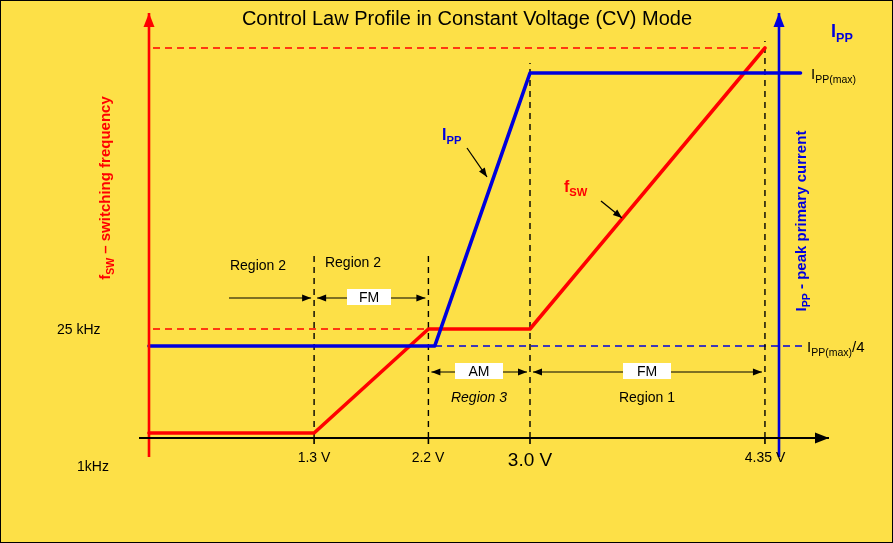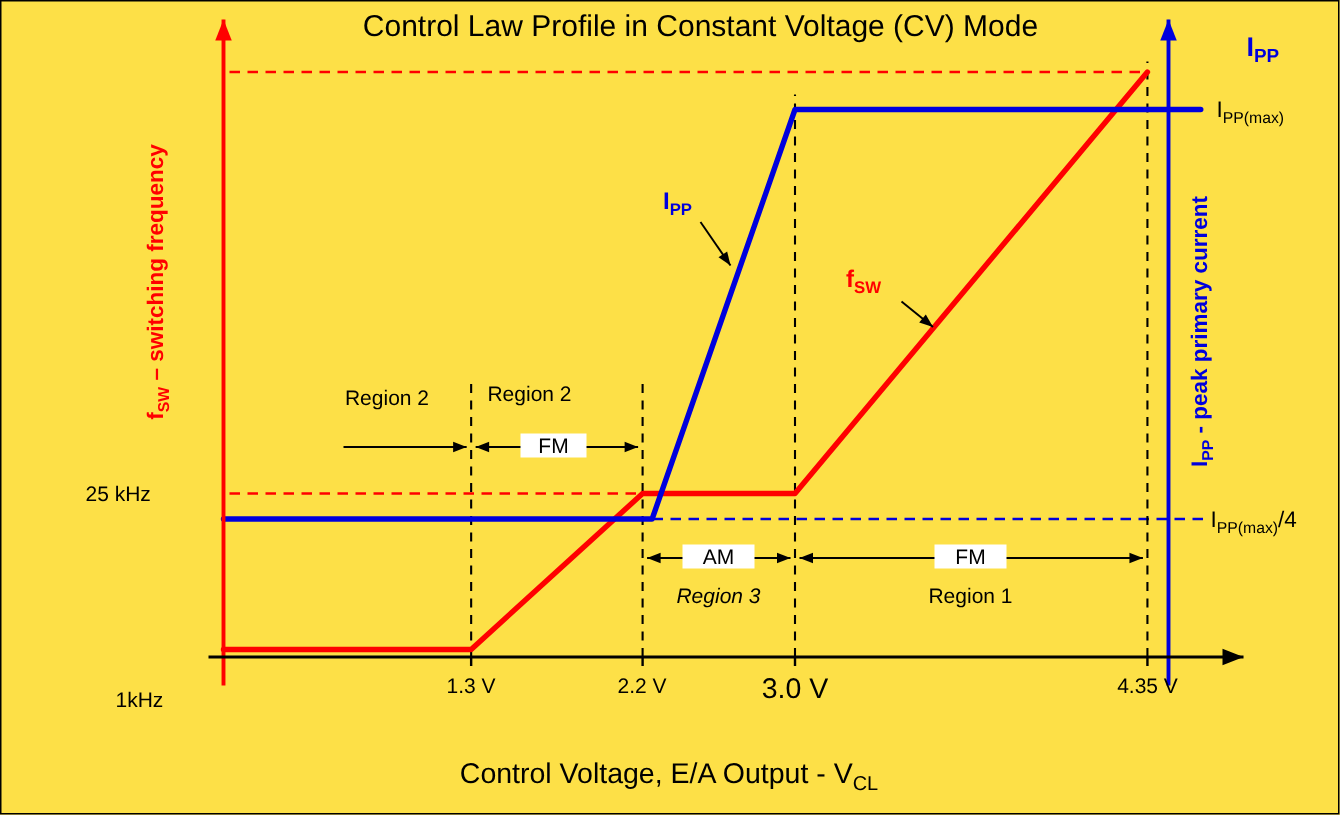--- a/index.html
+++ b/index.html
@@ -51,21 +51,20 @@
       <line x1="532" y1="371" x2="760.9499999999999" y2="371" stroke="#000000" stroke-width="1.2"></line>
       <polygon points="760.9499999999999,371 751.9499999999999,374.5 751.9499999999999,367.5" fill="#000000"></polygon>
       <polygon points="532,371 541,367.5 541,374.5" fill="#000000"></polygon>
       <line x1="466" y1="147" x2="486" y2="176" stroke="#000000" stroke-width="1.3"></line>
       <polygon points="486,176 478.0091586470635,170.57815027207505 483.7716481484706,166.60401958144945" fill="#000000"></polygon>
       <line x1="600" y1="200" x2="621" y2="217" stroke="#000000" stroke-width="1.3"></line>
       <polygon points="621,217 611.8026023632947,214.05757298946452 616.2069899639705,208.61685889451212" fill="#000000"></polygon>
     </svg>
 
   <div class="lbl center" style="left:116px;top:6px;width:700px;font-size:20px;">Control Law Profile in Constant Voltage (CV) Mode</div>
-  <div class="lbl center" style="left:145px;top:505px;width:600px;font-size:19px;"><span>Control Voltage, E/A Output - V</span><sub>CL</sub></div>
 
   <div class="lbl rot" style="left:105px;top:187px;font-size:15px;font-weight:bold;color:#ff0000;"><span>f</span><sub>SW</sub><span> – switching frequency</span></div>
   <div class="lbl right" style="left:56px;top:320px;width:84px;font-size:14px;">25 kHz</div>
   <div class="lbl right" style="left:76px;top:443px;width:64px;font-size:14px;margin-top:14px;">1kHz</div>
 
   <div class="lbl" style="left:830px;top:20px;font-size:18px;font-weight:bold;color:#0000dd;"><span>I</span><sub>PP</sub></div>
   <div class="lbl rot" style="left:801px;top:220px;font-size:15px;font-weight:bold;color:#0000dd;"><span>I</span><sub>PP</sub><span> - peak primary current</span></div>
   <div class="lbl" style="left:810px;top:64px;font-size:15px;"><span>I</span><sub>PP(max)</sub><span></span></div>
   <div class="lbl" style="left:806px;top:337px;font-size:15px;"><span>I</span><sub>PP(max)</sub><span>/4</span></div>
 

